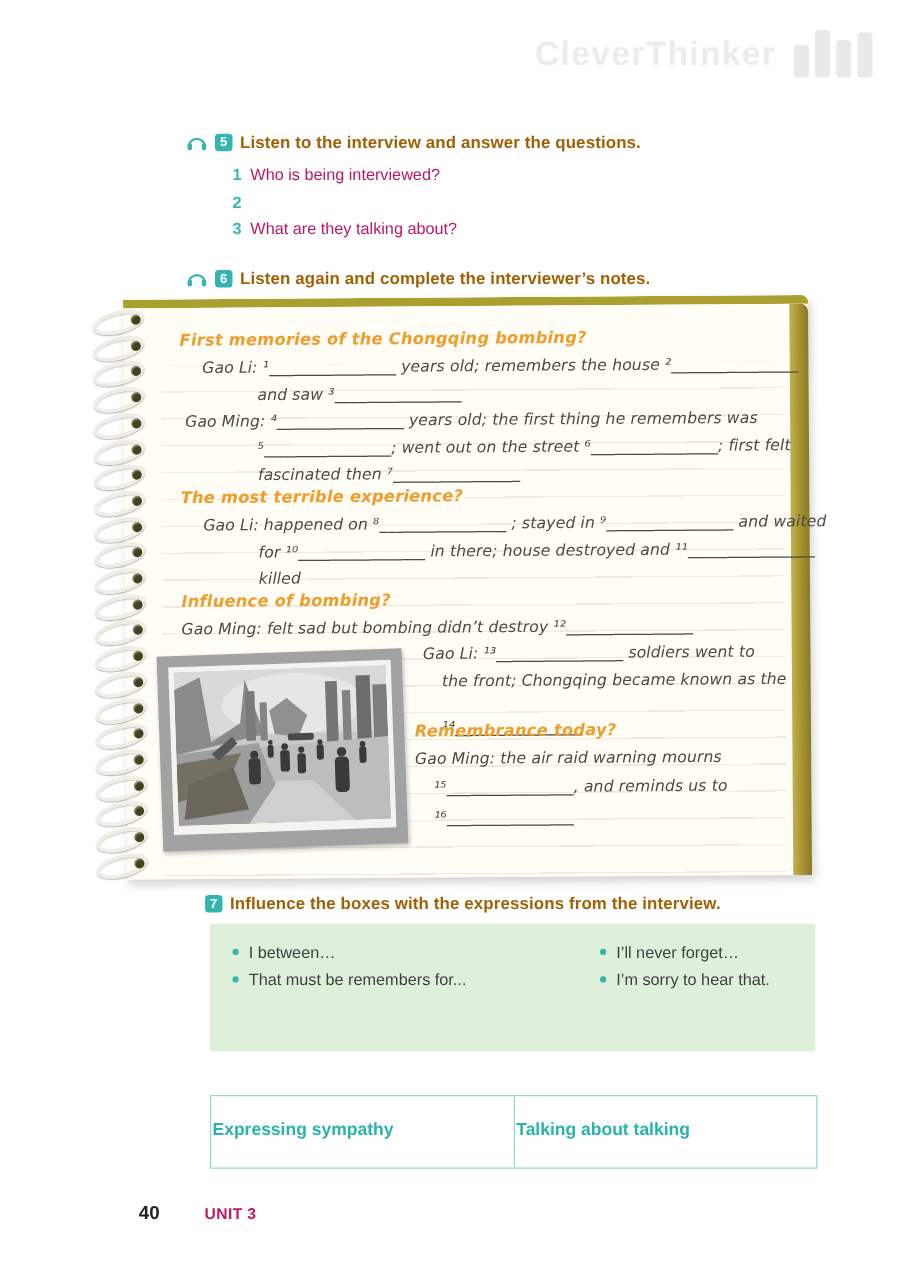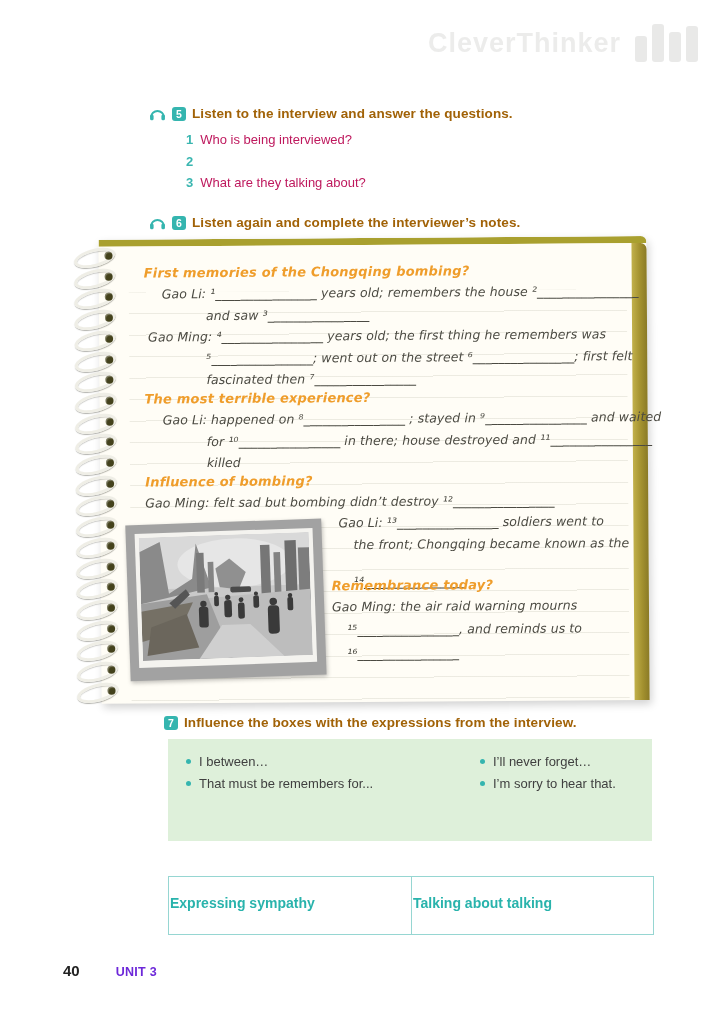--- a/index.html
+++ b/index.html
@@ -77,22 +77,22 @@
   .col-header{font-size:14px;font-weight:bold;color:#29b3ac;}
   .col-header-1{width:243px;}
   .sort-table{position:absolute;left:168px;top:876px;width:484px;height:57px;
               border:1px solid #96d6d2;display:flex;}
   .sort-cell{height:100%;}
   .sort-cell-1{width:242px;border-right:1px solid #96d6d2;}
   .sort-cell-2{flex:1;}
 
   
   .footer{position:absolute;left:63px;top:962px;display:flex;align-items:baseline;gap:36px;}
-  .page-num{font-size:15px;font-weight:bold;color:#222222;}
-  .unit-label{font-size:12.5px;font-weight:bold;color:#6d28d9;letter-spacing:0.3px;}
+  .page-num{font-size:15px;font-weight:bold;color:#222222;margin-left:48px;}
+  .unit-label{font-size:12.5px;font-weight:bold;color:#be185d;letter-spacing:0.3px;}
 </style>
 </head>
 <body>
 
 <div class="page">
 
   <div class="watermark">
     <span class="watermark-text">CleverThinker</span>
     <span class="watermark-logo">
       <span class="wm-bar wm-b1"></span>

